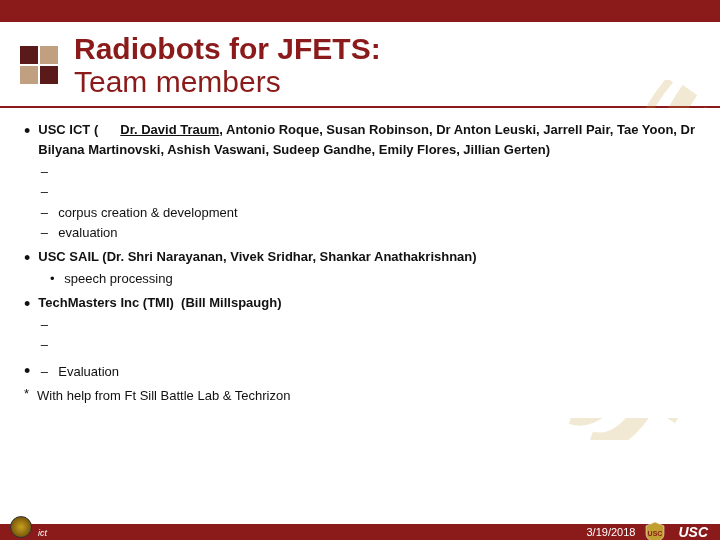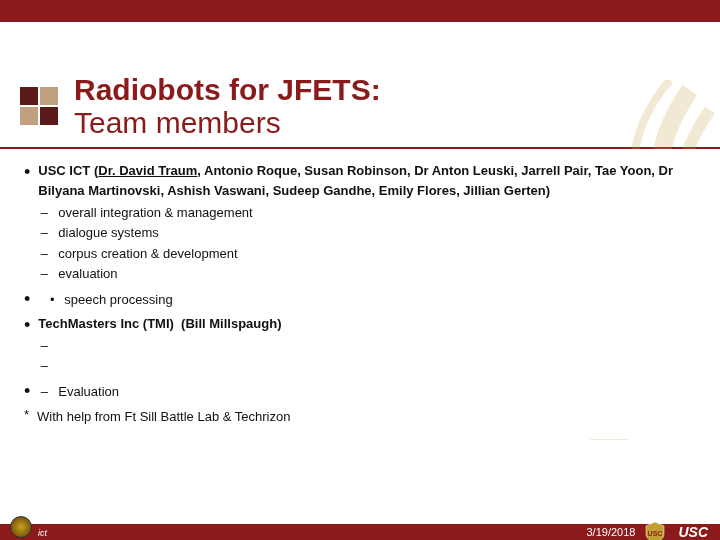--- a/index.html
+++ b/index.html
@@ -19,21 +19,20 @@
       background: #8b1a1a;
     }
 
     .header {
       background: #fff;
       padding: 10px 20px 8px 20px;
       display: flex;
       align-items: center;
       gap: 16px;
       border-bottom: 2px solid #8b1a1a;
-      margin-top: 41px;
     }
 
     .logo-block {
       display: flex;
       flex-direction: column;
       gap: 2px;
     }
 
     .logo-squares {
       display: grid;
@@ -128,21 +127,21 @@
 
     .inner-bullet li {
       display: flex;
       align-items: flex-start;
       gap: 6px;
       font-size: 13px;
       line-height: 1.55;
     }
 
     .bold-name { font-weight: bold; }
-    .underline { text-decoration: underline; }
+    .underline { text-decoration: underline; padding-left: 22px; }
 
     .bottom-bar {
       position: absolute;
       bottom: 0;
       left: 0;
       width: 100%;
       height: 16px;
       background: #8b1a1a;
       display: flex;
       align-items: center;
@@ -237,41 +236,42 @@
       <span class="bullet-dot">•</span>
       <div class="bullet-content">
         <span>
           <span class="bold-name">USC ICT (<span class="underline">Dr. David Traum</span>, Antonio Roque, Susan Robinson, Dr Anton Leuski,
           Jarrell Pair, Tae Yoon, Dr Bilyana Martinovski, Ashish Vaswani, Sudeep Gandhe, Emily
           Flores, Jillian Gerten)</span>
         </span>
         <ul class="sub-list">
           <li>
             <span class="sub-dash">–</span>
-            <span>overall integration &amp; management</span>
-          </li>
-          <li>
-            <span class="sub-dash">–</span>
-            <span>dialogue systems</span>
+          </li>
+          <li>
+            <span class="sub-dash">–</span>
           </li>
           <li>
             <span class="sub-dash">–</span>
             <span>corpus creation &amp; development</span>
           </li>
           <li>
             <span class="sub-dash">–</span>
             <span>evaluation</span>
           </li>
         </ul>
       </div>
     </li>
 
     <li>
       <span class="bullet-dot">•</span>
       <div class="bullet-content">
+        <span>
+          <span class="bold-name">USC SAIL (Dr. Shri Narayanan, Vivek Sridhar, Shankar Anathakrishnan)</span>
+        </span>
         <ul class="sub-list inner-bullet">
           <li>
             <span class="sub-dash">•</span>
             <span>speech processing</span>
           </li>
         </ul>
       </div>
     </li>
 
     <li>

